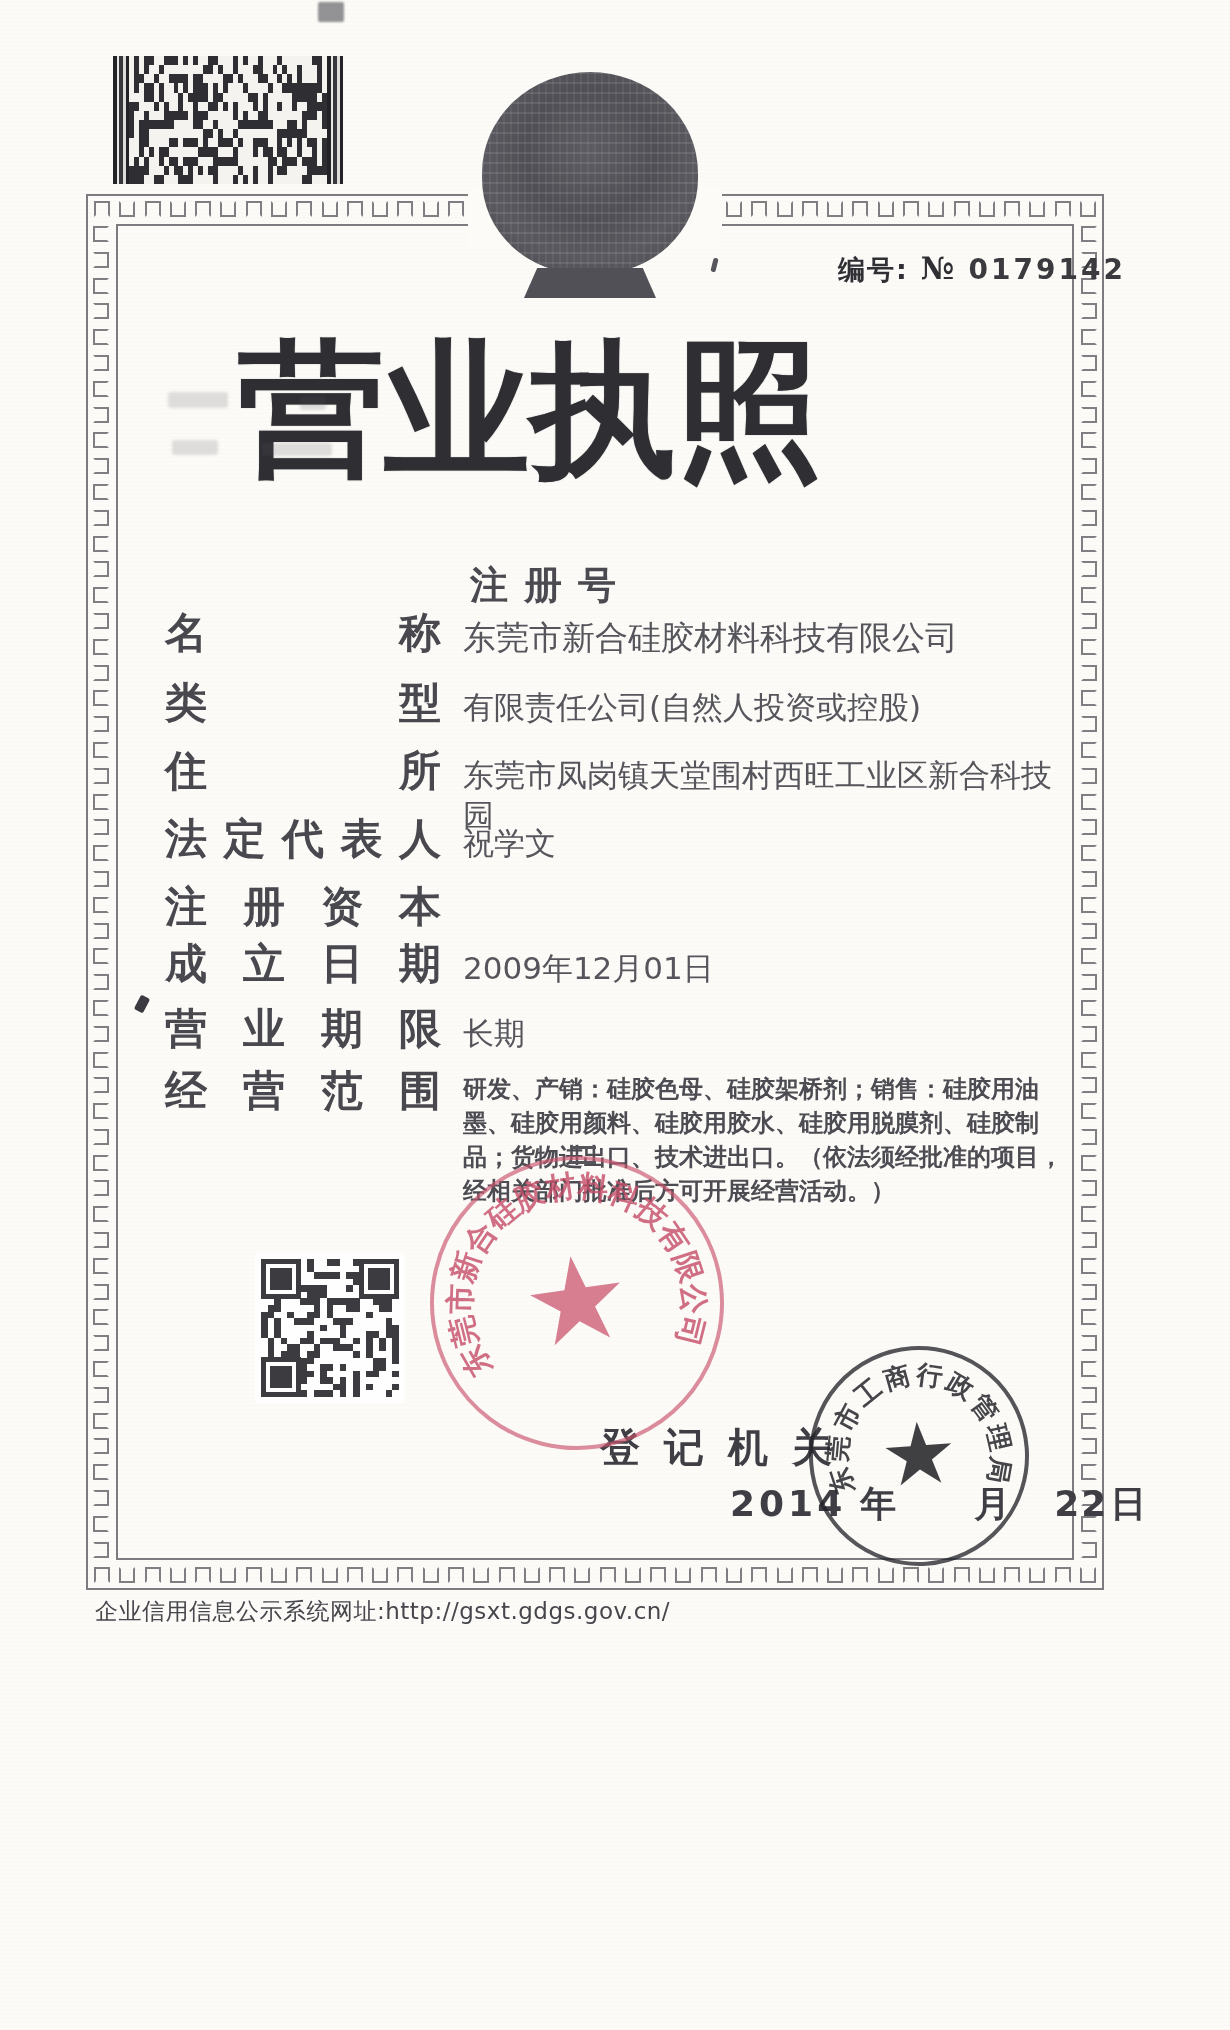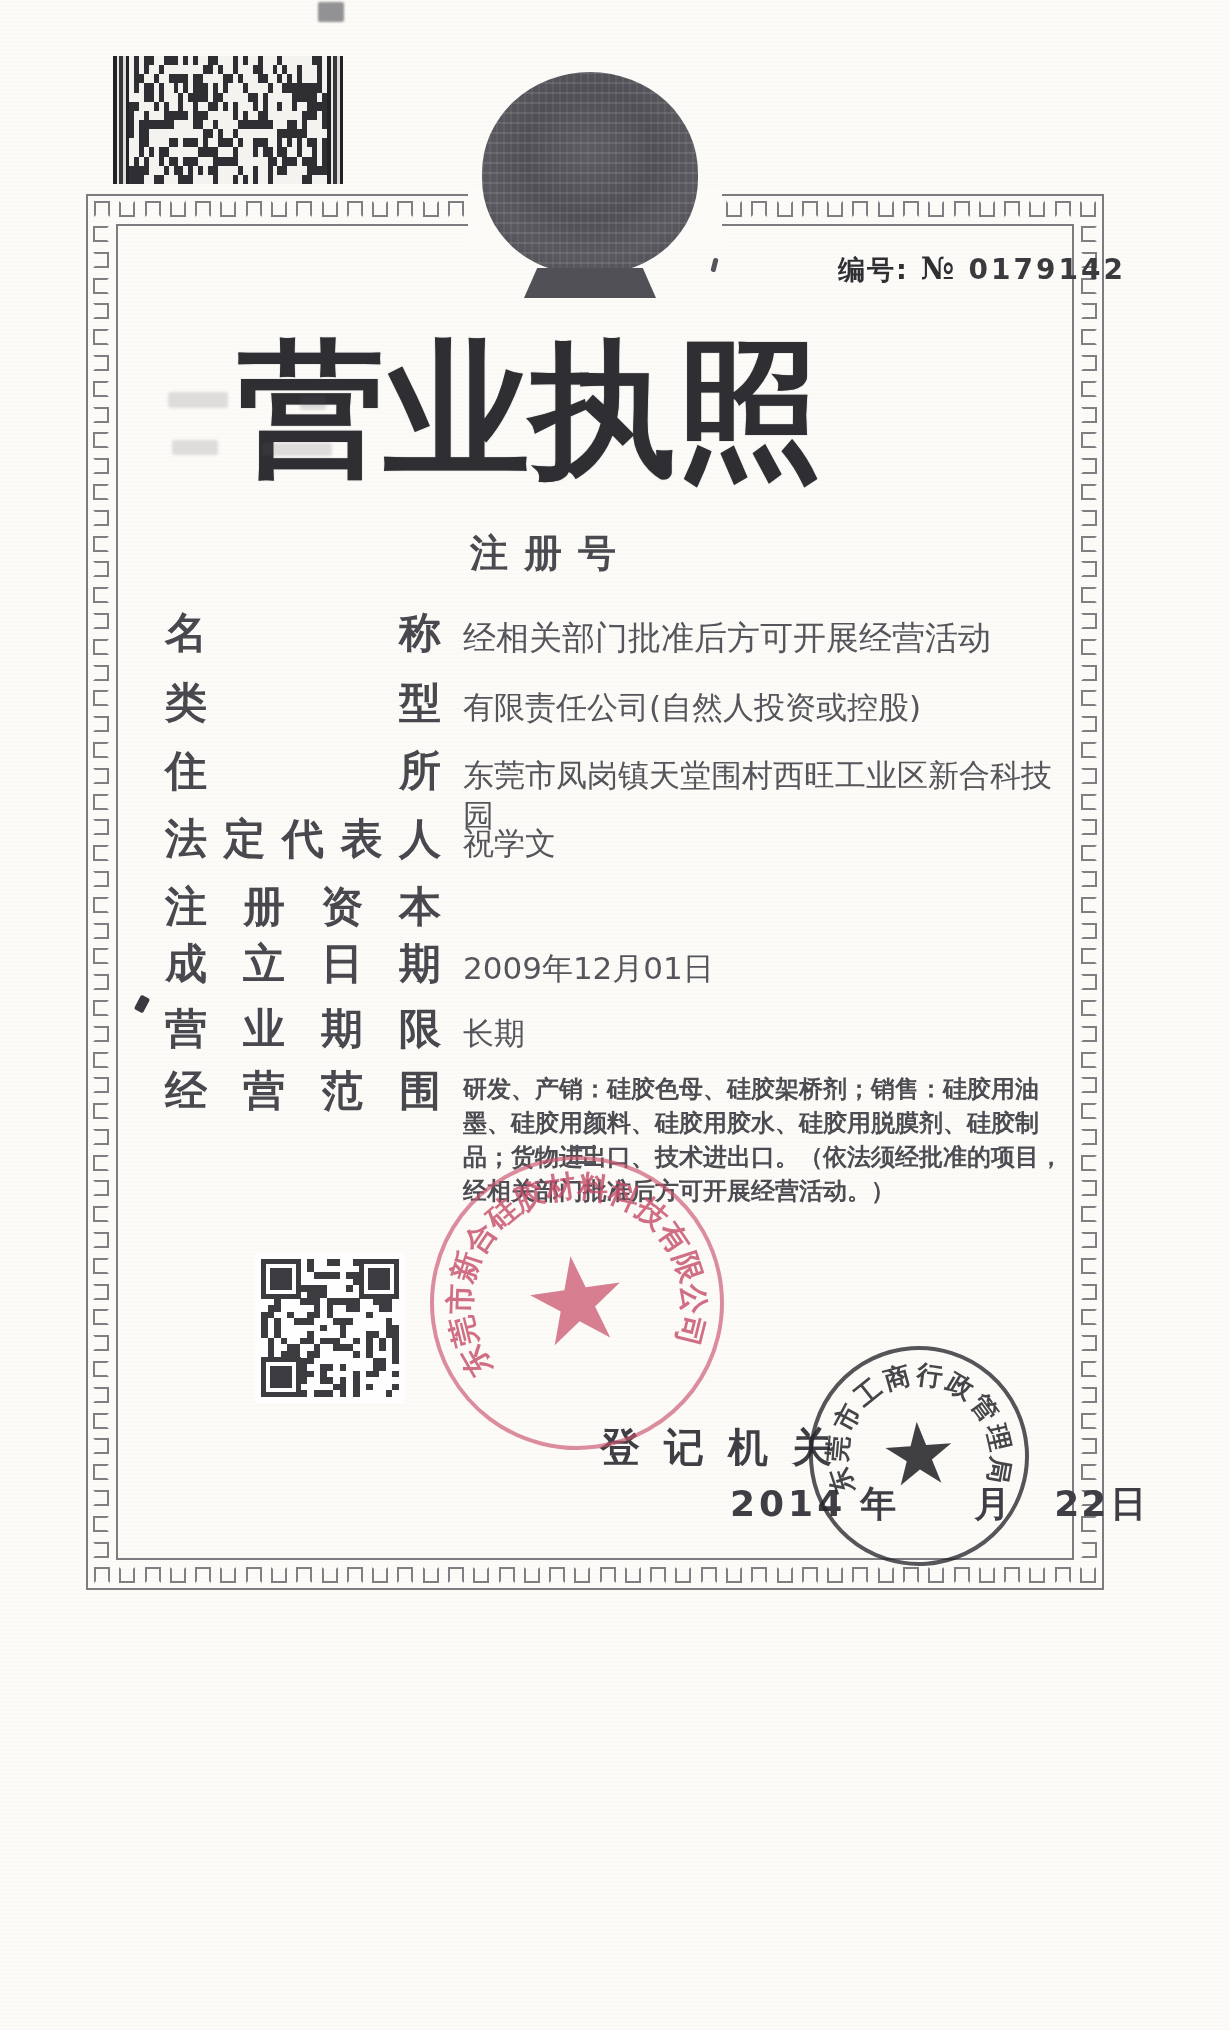--- a/index.html
+++ b/index.html
@@ -36,21 +36,21 @@
   .strip.v i{border-right-color:transparent;}
   .strip.v i:nth-child(even){transform:rotate(180deg);}
   .strip.v.left{left:4px;} .strip.v.right{right:4px;}
   
   .serial{position:absolute;left:838px;top:250px;z-index:5;display:flex;align-items:baseline;color:#2f2f34;}
   .serial .lbl{font-size:27px;font-weight:700;letter-spacing:2px;}
   .serial .no{font-family:"DejaVu Serif","Liberation Serif",serif;font-size:31px;font-weight:800;margin-left:12px;}
   .serial .digits{font-size:28px;font-weight:600;margin-left:14px;letter-spacing:3px;color:#3a3a3f;}
   .title{position:absolute;left:238px;top:336px;width:544px;height:152px;display:flex;justify-content:space-between;
     font-size:146px;font-weight:800;color:#2e2e33;line-height:1;text-shadow:0 0 1px rgba(46,46,51,.6);}
-  .regno{position:absolute;left:470px;top:528px;display:flex;align-items:baseline;color:#4a4a50;}
+  .regno{position:absolute;left:470px;top:560px;display:flex;align-items:baseline;color:#4a4a50;}
   .regno .lbl{font-size:38px;font-weight:600;letter-spacing:16px;}
   .regno .num{font-family:"DejaVu Serif","Liberation Serif",serif;font-size:41px;margin-left:26px;letter-spacing:1px;color:#4e4e54;}
   .row{position:absolute;left:165px;display:flex;align-items:flex-start;}
   .row .lbl{width:276px;display:flex;justify-content:space-between;font-size:42px;font-weight:600;color:#48484e;line-height:1.1;flex:none;}
   .row .val{margin-left:22px;font-size:31px;color:#55555b;padding-top:7px;max-width:610px;line-height:1.3;}
   .row.scope .val{font-size:24px;font-weight:600;line-height:1.42;padding-top:4px;color:#4c4c52;}
   .justify{display:flex;justify-content:space-between;}
   
   .qr{position:absolute;left:255px;top:1253px;width:138px;height:138px;background:#fefefe;padding:6px;display:grid;z-index:2;}
   .qr i{display:block;} .qr i.on{background:#3b3b40;}
@@ -879,21 +879,21 @@
 
   <div class="regno">
     <span class="lbl">注册号</span>
   </div>
 
   <div class="row" style="top:610px">
     <span class="lbl justify">
         <b style="font-weight: inherit;">名</b>
         <b style="font-weight: inherit;">称</b>
       </span>
-    <span class="val" style="font-size:33px">经相关部门批准后方可开展经营活动</span>
+    <span class="val" style="font-size:33px">东莞市新合硅胶材料科技有限公司</span>
   </div>
   <div class="row" style="top:680px">
     <span class="lbl justify">
         <b style="font-weight: inherit;">类</b>
         <b style="font-weight: inherit;">型</b>
       </span>
     <span class="val">有限责任公司(自然人投资或控股)</span>
   </div>
   <div class="row" style="top:748px">
     <span class="lbl justify">
@@ -1432,14 +1432,15 @@
       <span style="transform: translate(-50%, -50%) rotate(-57.7778deg) translateY(-81px);">市</span>
       <span style="transform: translate(-50%, -50%) rotate(-34.6667deg) translateY(-81px);">工</span>
       <span style="transform: translate(-50%, -50%) rotate(-11.5556deg) translateY(-81px);">商</span>
       <span style="transform: translate(-50%, -50%) rotate(11.5556deg) translateY(-81px);">行</span>
       <span style="transform: translate(-50%, -50%) rotate(34.6667deg) translateY(-81px);">政</span>
       <span style="transform: translate(-50%, -50%) rotate(57.7778deg) translateY(-81px);">管</span>
       <span style="transform: translate(-50%, -50%) rotate(80.8889deg) translateY(-81px);">理</span>
       <span style="transform: translate(-50%, -50%) rotate(104deg) translateY(-81px);">局</span>
     </div>
 
+  <div class="footer-left">企业信用信息公示系统网址:http://gsxt.gdgs.gov.cn/</div>
 
 </div>
 
 </body></html>

